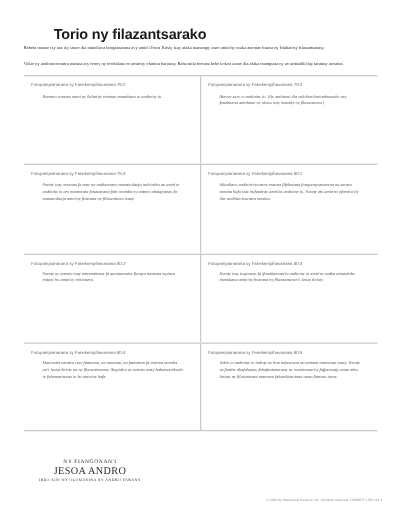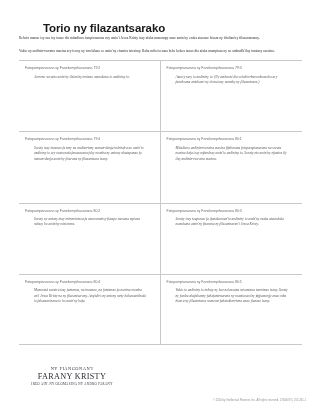--- a/index.html
+++ b/index.html
@@ -170,19 +170,19 @@
       <div class="cell right">
         <div class="cell-header">Fotopampianarana sy Fanekempihavanana 80:5</div>
         <div class="cell-body">Vakio io andininy io indray ny hoe nolasoana mivantana tamninao izany. Soraty ny fomba ahafahanny fahafantenarana ny roamiosam'ny fafpamonjy anao mba hizara ny filazantsara manome fahatokian-tena anao fianzao izany.</div>
       </div>
     </div>
 
   </div>
 
   <div class="footer-logo">
     <div class="logo-l1">NY FIANGONAN'I</div>
-    <div class="logo-l2">FARANY KRISTY</div>
+    <div class="logo-l2">JESOA ANDRO</div>
     <div class="logo-l3">IREO AIN'.NY OLOMASINA NY ANDRO FARANY</div>
   </div>
 
   <div class="copyright">© 2020 by Intellectual Reserve, Inc. All rights reserved. 17000075 | 255.261.1</div>
 
 </div>
 
 </body></html>

